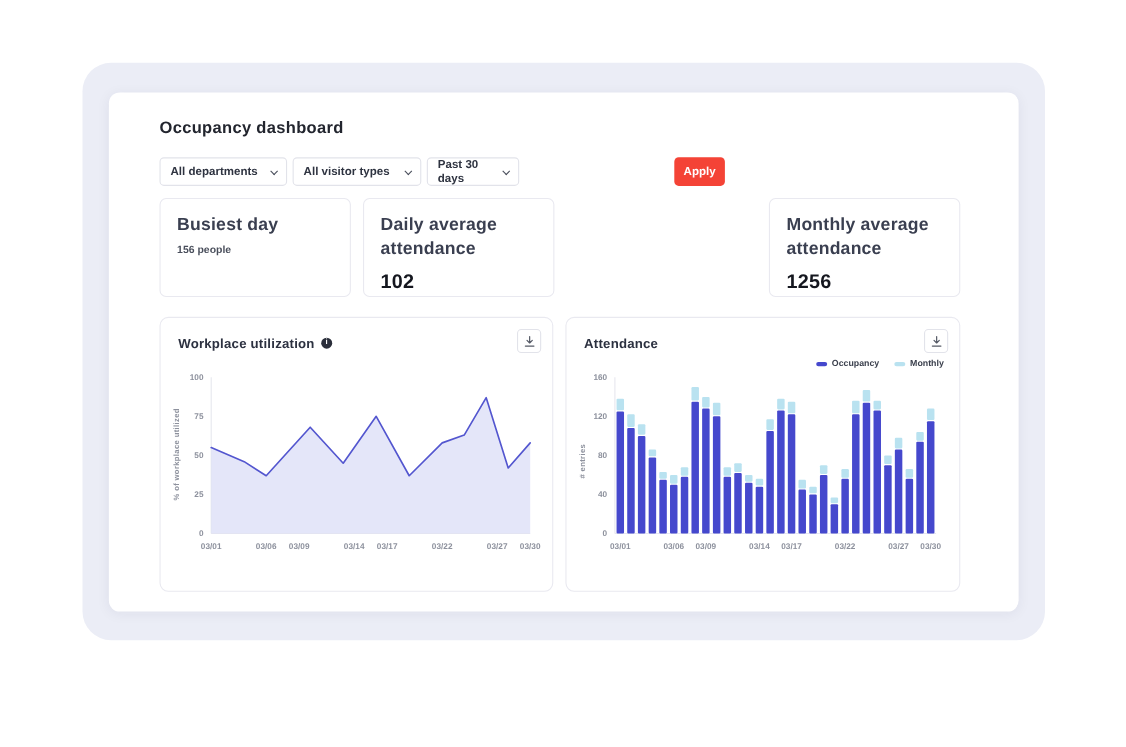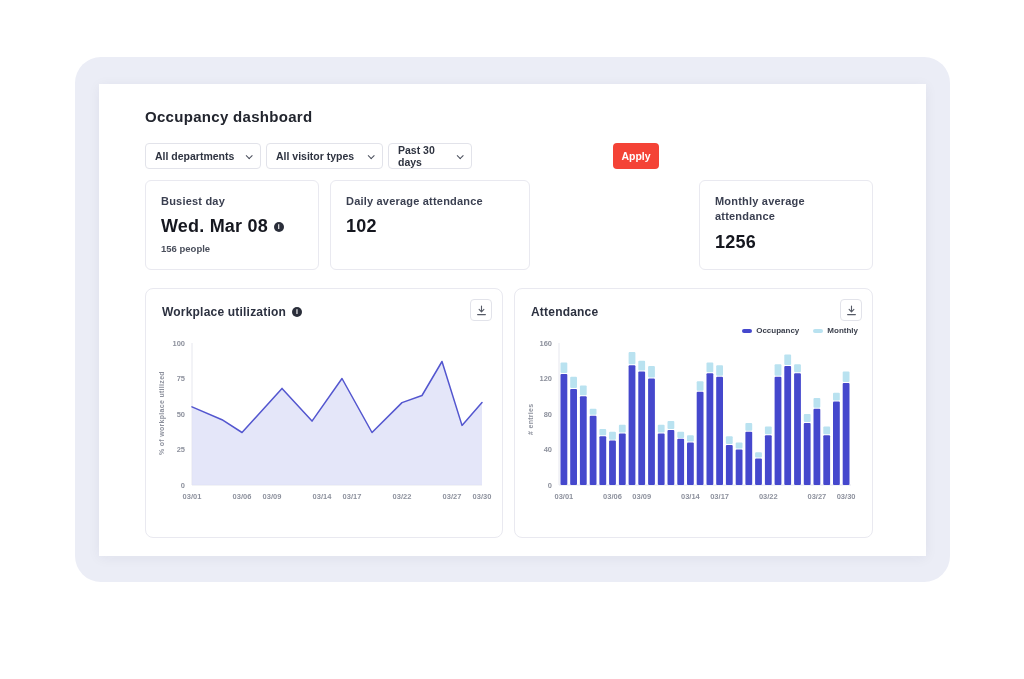--- a/index.html
+++ b/index.html
@@ -1,34 +1,34 @@
 <!DOCTYPE html>
 <html><head>
 <meta charset="utf-8">
 <style>
   * { margin:0; padding:0; box-sizing:border-box; }
   body { background:#ffffff; font-family:"Liberation Sans","DejaVu Sans",sans-serif; }
   .canvas { position:relative; width:1024px; height:679px; background:#ffffff; overflow:hidden; }
   .frame { position:absolute; left:75px; top:57px; width:875px; height:525px; background:#ebedf6; border-radius:26px; }
-  .card { position:absolute; left:24px; top:27px; width:827px; height:472px; background:#ffffff; border-radius:0; box-shadow:0 2px 12px rgba(30,34,60,.06); }
+  .card { position:absolute; left:24px; top:27px; width:827px; height:472px; background:#ffffff; border-radius:10px; box-shadow:0 2px 12px rgba(30,34,60,.06); }
   .title { position:absolute; left:46px; top:24px; font-size:15px; font-weight:700; color:#22252e; letter-spacing:.3px; }
 
   
   .ctl { position:absolute; top:59px; height:26px; background:#fff; border:1px solid #e2e3ea; border-radius:4px; display:flex; align-items:center; justify-content:space-between; padding:0 9px; font-size:10.5px; font-weight:700; color:#2e3340; cursor:pointer; }
   .sel1 { left:46px; width:116px; }
   .sel2 { left:167px; width:117px; }
   .sel3 { left:289px; width:84px; }
   .date { left:374px; width:136px; cursor:text; }
   .chev { width:5px; height:5px; border-right:1.4px solid #4a4f5c; border-bottom:1.4px solid #4a4f5c; transform:rotate(45deg) translateY(-1px); margin-left:8px; flex:0 0 auto; }
   .apply { position:absolute; left:514px; top:59px; width:46px; height:26px; border:none; border-radius:4px; background:#f44336; color:#fff; font-family:inherit; font-size:10.5px; font-weight:700; cursor:pointer; }
 
   
   .stat { position:absolute; top:96px; height:90px; background:#fff; border:1px solid #e9e9f0; border-radius:6px; padding:13px 15px; }
-  .st1 { left:46px; width:174px; } .st2 { left:231px; width:200px; } .st3 { left:415px; width:174px; } .st4 { left:600px; width:174px; }
-  .stat-label { font-size:11px; font-weight:700; color:#3a3f50; line-height:1.4; letter-spacing:.2px; max-width:150px; }
+  .st1 { left:46px; width:174px; } .st2 { left:231px; width:174px; } .st3 { left:415px; width:174px; } .st4 { left:600px; width:174px; }
+  .stat-label { font-size:16px; font-weight:700; color:#3a3f50; line-height:1.4; letter-spacing:.2px; max-width:150px; }
   .stat-value { font-size:18px; font-weight:700; color:#15171f; margin-top:7px; display:flex; align-items:center; letter-spacing:.2px; }
   .stat-sub { font-size:9.5px; font-weight:600; color:#4a4f5c; margin-top:6px; }
 
   .info { display:inline-block; width:10px; height:10px; border-radius:50%; background:#2a2e3a; color:#fff; font-size:7px; line-height:10px; text-align:center; font-weight:700; margin-left:6px; cursor:pointer; }
   .info::after { content:"i"; }
 
   
   .chart-card { position:absolute; top:204px; height:250px; background:#fff; border:1px solid #e9e9f0; border-radius:8px;text-align:right; }
   .cc-left { left:46px; width:358px; }
   .cc-right { left:415px; width:359px; }
@@ -63,24 +63,20 @@
         <span class="chev"></span>
       </div>
       <div class="ctl sel3">
         <span>Past 30 days</span>
         <span class="chev"></span>
       </div>
       <button class="apply" style="background: rgb(244, 67, 54);">Apply</button>
 
       <div class="stat st1">
         <div class="stat-label">Busiest day</div>
-        <div class="stat-value">
-          <span>Wed. Mar 08</span>
-          <span class="info"></span>
-        </div>
         <div class="stat-sub">156 people</div>
       </div>
       <div class="stat st2">
         <div class="stat-label">Daily average attendance</div>
         <div class="stat-value">102</div>
       </div>
       <div class="stat st4">
         <div class="stat-label">Monthly average attendance</div>
         <div class="stat-value">1256</div>
       </div>

